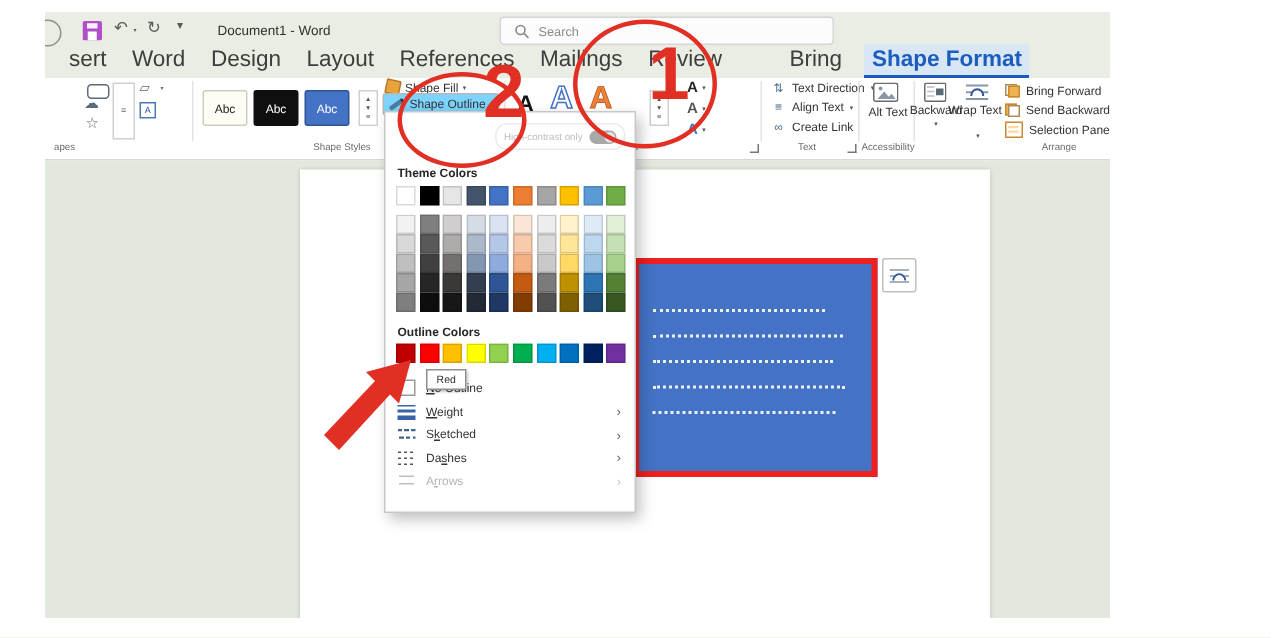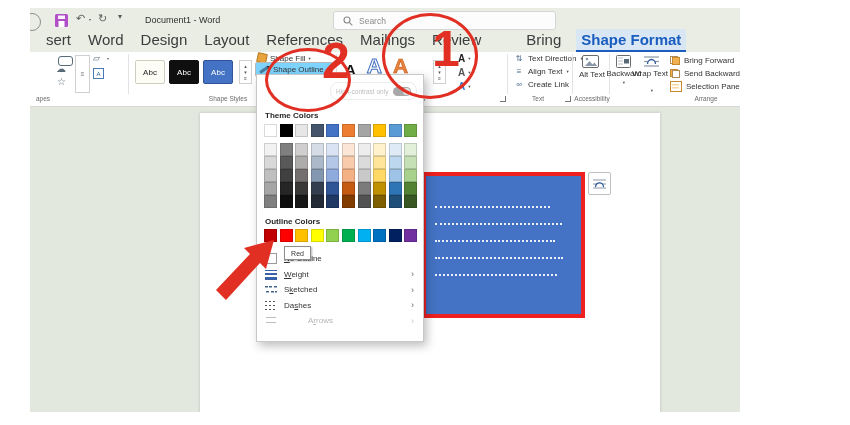--- a/index.html
+++ b/index.html
@@ -80,21 +80,21 @@
   .panel{position:absolute;left:226px;top:66px;width:168px;height:268px;background:#fff;border:1px solid #c8c8c8;box-shadow:3px 4px 9px rgba(0,0,0,.25);z-index:50;box-sizing:border-box;}
   .pan-label{position:absolute;left:8px;font-size:8px;font-weight:bold;color:#262626;}
   .sw-row{position:absolute;left:7px;display:flex;gap:2.6px;}
   .sw{width:13px;height:13px;box-shadow:inset 0 0 0 1px rgba(0,0,0,.15);}
   #theme-variants{position:absolute;left:7px;top:68px;display:grid;grid-template-columns:repeat(10,13px);column-gap:2.6px;row-gap:0;}
   #theme-variants .sw{height:13px;}
   #outline-menu-items{position:absolute;left:0;top:176px;right:0;}
   .mi{display:flex;align-items:center;gap:6px;height:15.5px;padding:0 9px 0 8px;}
   .mi-lb{font-size:8px;color:#333;}
   .mi-ch{margin-left:auto;font-size:9px;color:#666;}
-  .mi.dis .mi-lb{color:#b5b5b5;margin-left:24px;}
+  .mi.dis .mi-lb{color:#b5b5b5;}
   .mi.dis .mi-ch{color:#c5c5c5;}
   .mi-ic{width:13px;height:11px;flex:0 0 13px;position:relative;}
   .ic-none{width:11px;height:11px;border:1px solid #9a9a9a;background:#fff;box-sizing:border-box;}
   .ic-wheel{width:11px;height:11px;border-radius:50%;background:conic-gradient(#f00,#ff0,#0c0,#0cf,#00f,#f0f,#f00);}
   .ic-weight{background:linear-gradient(#3a62a8,#3a62a8) 0 1px/12px 1px no-repeat,linear-gradient(#3a62a8,#3a62a8) 0 4px/12px 2px no-repeat,linear-gradient(#3a62a8,#3a62a8) 0 8px/12px 3px no-repeat;}
   .ic-sketch{background:repeating-linear-gradient(90deg,#41648c 0 3px,transparent 3px 4.5px) 0 2px/12px 1.5px no-repeat,repeating-linear-gradient(90deg,#41648c 0 3px,transparent 3px 4.5px) 1px 7px/12px 1.5px no-repeat;}
   .ic-dash{background:repeating-linear-gradient(90deg,#555 0 2px,transparent 2px 4px) 0 1px/12px 1px no-repeat,repeating-linear-gradient(90deg,#555 0 2px,transparent 2px 4px) 0 5px/12px 1px no-repeat,repeating-linear-gradient(90deg,#555 0 2px,transparent 2px 4px) 0 9px/12px 1px no-repeat;}
   .ic-arrowsub{background:linear-gradient(#bdbdbd,#bdbdbd) 1px 2px/10px 1px no-repeat,linear-gradient(#bdbdbd,#bdbdbd) 1px 7px/10px 1px no-repeat;}
 
   .hc-overlay{position:absolute;left:300px;top:74px;height:16px;background:#fff;border:1px solid #ececec;border-radius:8px;display:flex;align-items:center;gap:5px;padding:0 5px;z-index:55;}

